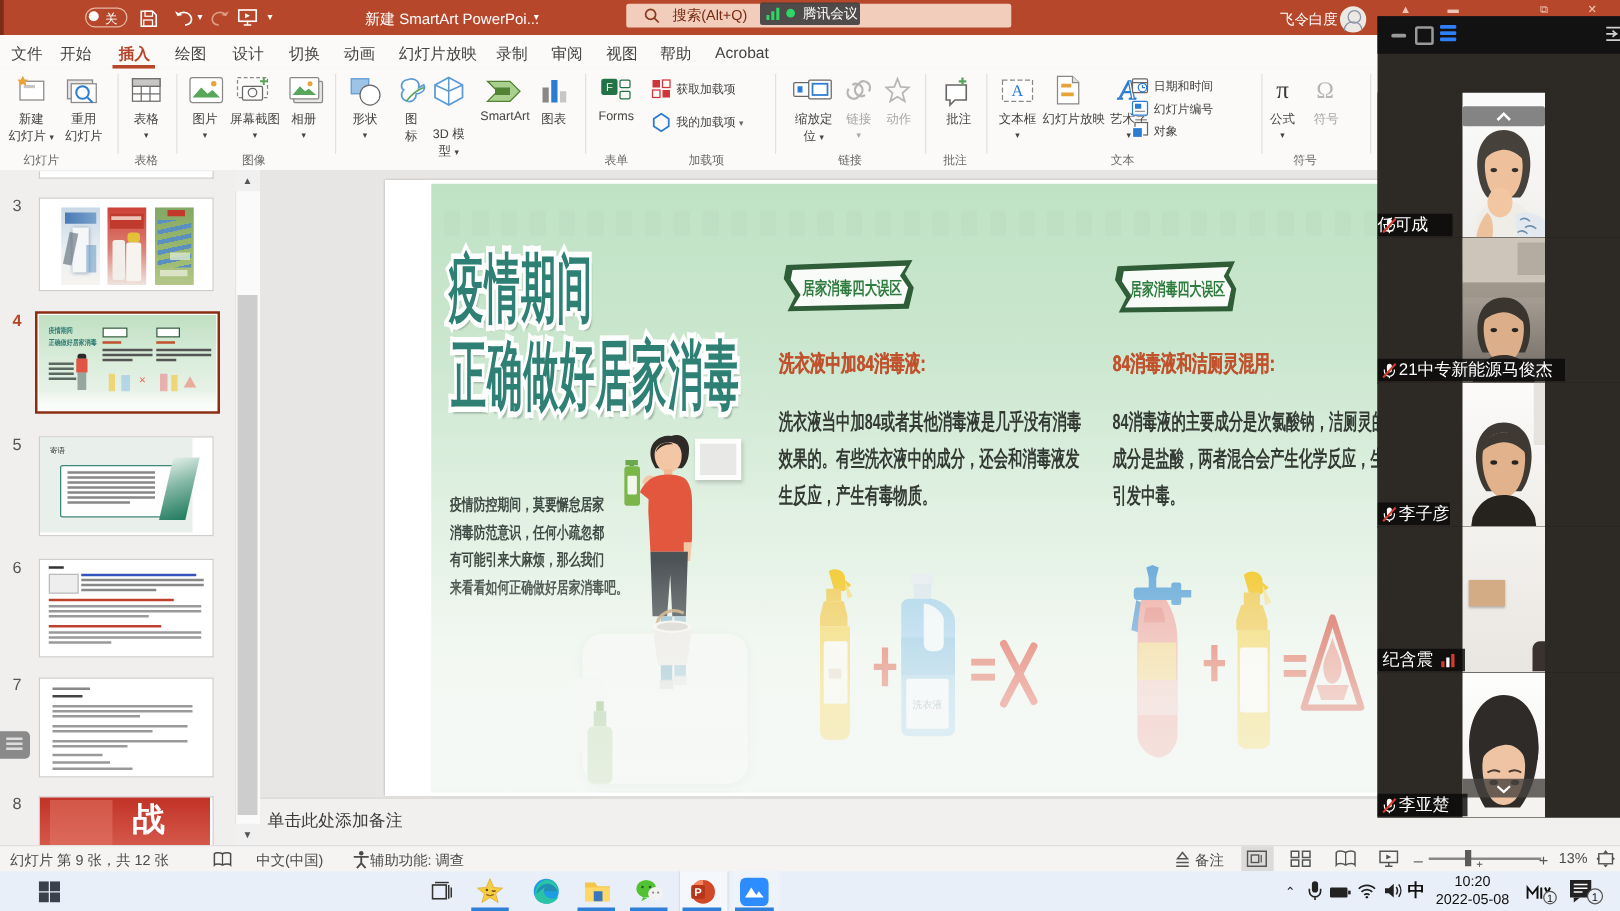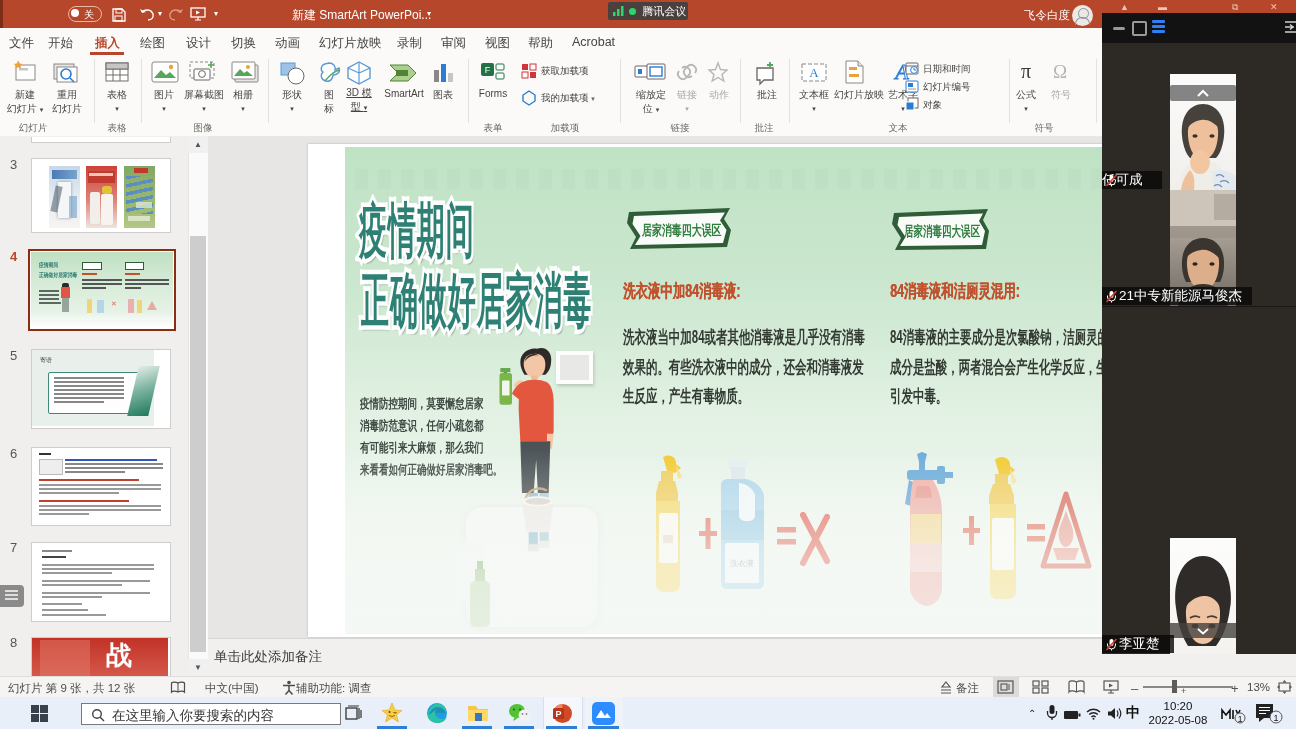--- a/index.html
+++ b/index.html
@@ -78,20 +78,24 @@
       <path d="M15 1 L13 5 L9 4 Z" fill="#dd9b84"></path>
     </svg>
   <svg style="position:absolute;left:190px;top:7px;" width="16" height="15">
       <rect x="1" y="1" width="14" height="9" fill="none" stroke="#fff" stroke-width="1.3"></rect>
       <path d="M8 10 v3 M5 13 h6" stroke="#fff" stroke-width="1.2"></path>
       <path d="M6 3.5 l4 2 l-4 2 Z" fill="#fff"></path>
     </svg>
   <div class="t" style="left:214px;top:9px;font-size:8px;">▾</div>
   <div class="t" style="left:292px;top:7px;font-size:12px;">新建 SmartArt PowerPoi...</div>
   <div class="t" style="left:427px;top:9px;font-size:8px;">▾</div>
+  <div id="searchbox"><svg style="position:absolute;left:14px;top:3px;" width="13" height="13">
+        <circle cx="5.5" cy="5.5" r="4" fill="none" stroke="#8a3a20" stroke-width="1.4"></circle>
+        <line x1="8.5" y1="8.5" x2="12" y2="12" stroke="#8a3a20" stroke-width="1.4"></line>
+      </svg><span style="margin-left:37px;font-size:11.5px;">搜索(Alt+Q)</span></div>
   <div id="meetpill">
     <svg style="position:absolute;left:5px;top:4px;" width="11" height="10">
         <rect x="0" y="6" width="2.5" height="4" fill="#2fd566"></rect>
         <rect x="4" y="3" width="2.5" height="7" fill="#2fd566"></rect>
         <rect x="8" y="0" width="2.5" height="10" fill="#2fd566"></rect>
       </svg><span style="display:inline-block;width:16px;"></span>
     <span style="display:inline-block;margin-left:2px;width:7px;height:7px;background:#2fd566;border-radius:50%;"></span>
     <span style="margin-left:3px;">腾讯会议</span>
   </div>
   <div class="t" style="left:1024px;top:8px;font-size:11.5px;">飞令白度</div>
@@ -189,21 +193,21 @@
   <div class="rlabel" style="left:269px;top:33px;width:46px;">形状<br><span style="font-size:7px;">▾</span></div>
   <div class="ricon" style="left:315px;top:5px;"><svg width="28" height="26">
         <path d="M14 3 C18 3 21 6 20 10 L24 8 C26 12 22 15 18 15 C18 19 15 22 11 21 C6 20 5 15 8 12 C5 10 6 5 10 4 Z" fill="#fff" stroke="#5b9bd5" stroke-width="1.4"></path>
         <path d="M10 21 C14 16 18 12 24 10" fill="none" stroke="#57a65a" stroke-width="1.4"></path>
       </svg></div>
   <div class="rlabel" style="left:306px;top:33px;width:46px;">图<br>标</div>
   <div class="ricon" style="left:344px;top:5px;"><svg width="30" height="26">
         <path d="M15 2 L26 8 L26 18 L15 24 L4 18 L4 8 Z" fill="#fff" stroke="#5b9bd5" stroke-width="1.4"></path>
         <path d="M15 2 L15 13 L26 8 M15 13 L4 8 M15 13 L15 24" fill="none" stroke="#5b9bd5" stroke-width="1.2"></path>
       </svg></div>
-  <div class="rlabel" style="left:334px;top:31px;width:50px;text-decoration:underline;">3D 模<br>型 <span style="font-size:7px;">▾</span></div>
+  <div class="rlabel" style="left:334px;top:45px;width:50px;">3D 模<br>型 <span style="font-size:7px;">▾</span></div>
   <div class="ricon" style="left:388px;top:6px;"><svg width="32" height="24">
         <path d="M2 4 h18 l8 8 l-8 8 h-18 l8 -8 Z" fill="#a9d08e" stroke="#548235"></path>
         <rect x="8" y="9" width="12" height="6" fill="#548235"></rect>
       </svg></div>
   <div class="rlabel" style="left:376px;top:33px;width:56px;">SmartArt</div>
   <div class="ricon" style="left:430px;top:5px;"><svg width="26" height="26">
         <rect x="4" y="10" width="5" height="12" fill="#8a8886"></rect>
         <rect x="11" y="4" width="5" height="18" fill="#2b7cd3"></rect>
         <rect x="18" y="13" width="5" height="9" fill="#c8c6c4"></rect>
       </svg></div>
@@ -636,27 +640,20 @@
 
 <div class="abs" id="taskbar">
 
   <div style="position:absolute;left:31px;top:8px;"><svg width="17" height="17">
         <rect x="0" y="0" width="8" height="8" fill="#39414d"></rect>
         <rect x="9" y="0" width="8" height="8" fill="#39414d"></rect>
         <rect x="0" y="9" width="8" height="8" fill="#39414d"></rect>
         <rect x="9" y="9" width="8" height="8" fill="#39414d"></rect>
       </svg></div>
 
-  <div style="position:absolute;left:81px;top:6px;width:260px;height:22px;background:#fff;border:1px solid #7a7a7a;box-sizing:border-box;">
-    <svg style="position:absolute;left:9px;top:4px;" width="14" height="14">
-        <circle cx="6" cy="6" r="4.3" fill="none" stroke="#444" stroke-width="1.4"></circle>
-        <line x1="9.2" y1="9.2" x2="13" y2="13" stroke="#444" stroke-width="1.4"></line>
-      </svg>
-    <div style="position:absolute;left:30px;top:3px;font-size:13.5px;color:#333;">在这里输入你要搜索的内容</div>
-  </div>
 
   <div style="position:absolute;left:345px;top:8px;"><svg width="18" height="17">
         <rect x="1" y="3" width="11" height="11" fill="none" stroke="#333" stroke-width="1.3"></rect>
         <path d="M14 3 v11 M3 1 h11 M16 5 v8" stroke="#333" stroke-width="1.2" fill="none"></path>
       </svg></div>
 
   <div style="position:absolute;left:381px;top:5px;"><svg width="22" height="22">
         <path d="M11 1 L14 8 L21 8.5 L15.5 13 L17.5 20 L11 16 L4.5 20 L6.5 13 L1 8.5 L8 8 Z" fill="#f5ce42" stroke="#e0a62a" stroke-width=".6"></path>
         <circle cx="8.5" cy="10" r="1" fill="#704214"></circle>
         <path d="M12.5 10.5 q1.5 1 3 0" stroke="#704214" fill="none"></path>
@@ -797,20 +794,50 @@
         <path d="M10 110 C15 98 24 94 33 94 C42 94 51 98 56 110 L58 116 L8 116 Z" fill="#36312c"></path>
       </svg>
     </div>
     <div class="nlabel" style="width:150px;"><svg style="position:absolute;left:3px;top:3px;" width="13" height="13">
           <rect x="4.5" y="1" width="4" height="7" rx="2" fill="#fff"></rect>
           <path d="M2.5 5.5 v1.5 a4 4 0 0 0 8 0 V5.5" fill="none" stroke="#fff" stroke-width="1"></path>
           <line x1="6.5" y1="11" x2="6.5" y2="12.5" stroke="#fff" stroke-width="1"></line>
           <line x1="1.5" y1="12" x2="11.5" y2="1" stroke="#d83a2e" stroke-width="1.6"></line>
         </svg><span style="margin-left:17px;">21中专新能源马俊杰</span></div>
   </div>
+  <div class="tile" style="top:293px;height:115px;">
+    <div class="vid" style="background:linear-gradient(180deg,#fcfbfa,#efede9);">
+      <svg width="66" height="115" viewBox="0 0 66 115">
+        <rect x="57" y="0" width="9" height="50" fill="#e6e3de"></rect>
+        <path d="M11 64 C9 44 19 32 33 32 C47 32 57 44 55 64 C54 74 51 82 47 87 L19 87 C15 82 12 74 11 64 Z" fill="#3f3933"></path>
+        <path d="M16 64 C15 48 22 40 33 40 C44 40 51 48 50 64 C49 80 42 92 33 92 C24 92 17 80 16 64 Z" fill="#e2b28c"></path>
+        <path d="M14 58 C16 45 25 39 36 40 C46 41 52 48 52 58 C45 50 38 47 31 48 C24 49 17 52 14 58 Z" fill="#3f3933"></path>
+        <ellipse cx="25" cy="64" rx="2.7" ry="1.8" fill="#2a241f"></ellipse>
+        <ellipse cx="42" cy="64" rx="2.7" ry="1.8" fill="#2a241f"></ellipse>
+        <path d="M8 108 C14 94 23 90 33 90 C43 90 52 94 58 108 L59 115 L7 115 Z" fill="#26231f"></path>
+      </svg>
+    </div>
+    <div class="nlabel" style="width:58px;"><svg style="position:absolute;left:3px;top:3px;" width="13" height="13">
+          <rect x="4.5" y="1" width="4" height="7" rx="2" fill="#fff"></rect>
+          <path d="M2.5 5.5 v1.5 a4 4 0 0 0 8 0 V5.5" fill="none" stroke="#fff" stroke-width="1"></path>
+          <line x1="6.5" y1="11" x2="6.5" y2="12.5" stroke="#fff" stroke-width="1"></line>
+          <line x1="1.5" y1="12" x2="11.5" y2="1" stroke="#d83a2e" stroke-width="1.6"></line>
+        </svg><span style="margin-left:17px;">李子彦</span></div>
+  </div>
+  <div class="tile" style="top:408px;height:117px;">
+    <div class="vid" style="background:linear-gradient(180deg,#f3f1ee,#e9e6e1);">
+      <div style="position:absolute;left:5px;top:43px;width:29px;height:21px;background:#d3ab85;box-shadow:0 1px 2px rgba(0,0,0,.25);"></div>
+        <div style="position:absolute;left:56px;top:92px;width:10px;height:24px;background:#3a3230;border-radius:6px 0 0 0;"></div>
+    </div>
+    <div class="nlabel" style="width:70px;"><span style="margin-left:4px;">纪含震</span><svg style="position:absolute;left:50px;top:3.5px;" width="14" height="11">
+          <rect x="1" y="6" width="2.6" height="5" fill="#d83a2e"></rect>
+          <rect x="5" y="3" width="2.6" height="8" fill="#fff"></rect>
+          <rect x="9" y="0" width="2.6" height="11" fill="#d83a2e"></rect>
+        </svg></div>
+  </div>
   <div class="tile" style="top:525px;height:116px;border-bottom:none;">
     <div class="vid" style="background:linear-gradient(180deg,#fdfdfc,#f4f2ef);">
       <svg width="66" height="116" viewBox="0 0 66 116">
         <path d="M6 70 C2 40 14 18 33 18 C52 18 64 40 60 70 C58 88 52 100 46 108 L18 108 C13 100 8 88 6 70 Z" fill="#2f2b29"></path>
         <path d="M16 78 C15 64 21 56 33 56 C45 56 51 64 50 78 C49 94 43 106 33 106 C23 106 17 94 16 78 Z" fill="#eec4a4"></path>
         <path d="M13 74 C13 58 22 48 34 49 C46 50 53 60 53 74 C48 62 41 57 33 58 C25 59 17 64 13 74 Z" fill="#2f2b29"></path>
         <path d="M10 60 C14 42 28 36 40 40 C52 44 58 54 57 68 L60 70 C64 46 52 26 33 26 C18 26 8 40 8 58 Z" fill="#2f2b29"></path>
         <ellipse cx="25" cy="88" rx="3.4" ry="2.2" fill="#3a2d24"></ellipse>
         <ellipse cx="42" cy="88" rx="3.4" ry="2.2" fill="#3a2d24"></ellipse>
         <path d="M20 80 q5 -3.5 10 -.5 M37 79.5 q5 -3 10 .5" stroke="#4a3a2e" stroke-width="1.6" fill="none"></path>

